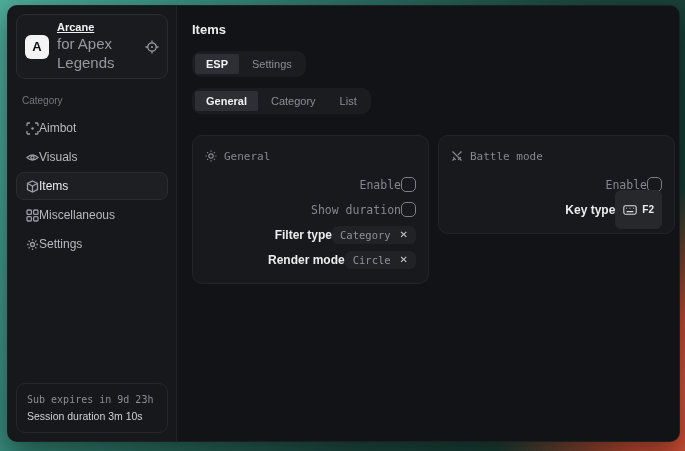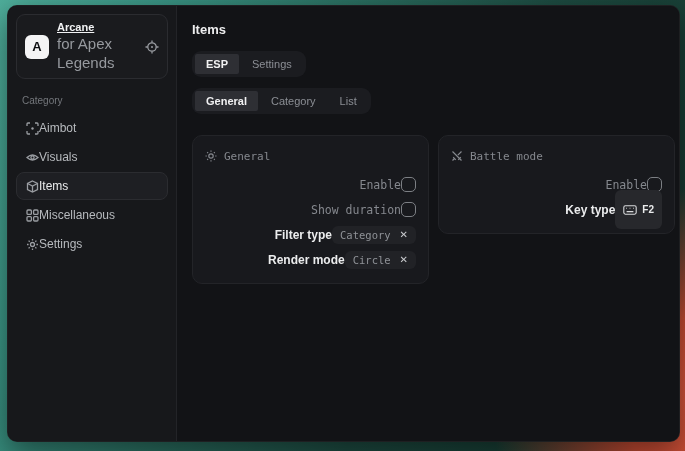--- a/index.html
+++ b/index.html
@@ -172,20 +172,24 @@
         <svg width="13" height="13" viewBox="0 0 13 13" fill="none" stroke="currentColor" stroke-width="1.3">
           <circle cx="6.5" cy="6.5" r="2"></circle>
           <path d="M6.5 1 V2.6 M6.5 10.4 V12 M1 6.5 H2.6 M10.4 6.5 H12 M2.6 2.6 L3.7 3.7 M9.3 9.3 L10.4 10.4 M10.4 2.6 L9.3 3.7 M3.7 9.3 L2.6 10.4"></path>
         </svg>
       </span>
       <span>Settings</span>
     </div>
 
     <div class="sidebar-spacer"></div>
 
+    <div class="footer-card">
+      <div class="footer-line1">Sub expires in 9d 23h</div>
+      <div class="footer-line2">Session duration 3m 10s</div>
+    </div>
   </div>
 
   <div class="main">
 
     <div class="page-title">Items</div>
 
     <div class="tab-row">
       <div class="tab-group">
         <div class="tab active">ESP</div>
         <div class="tab">Settings</div>

